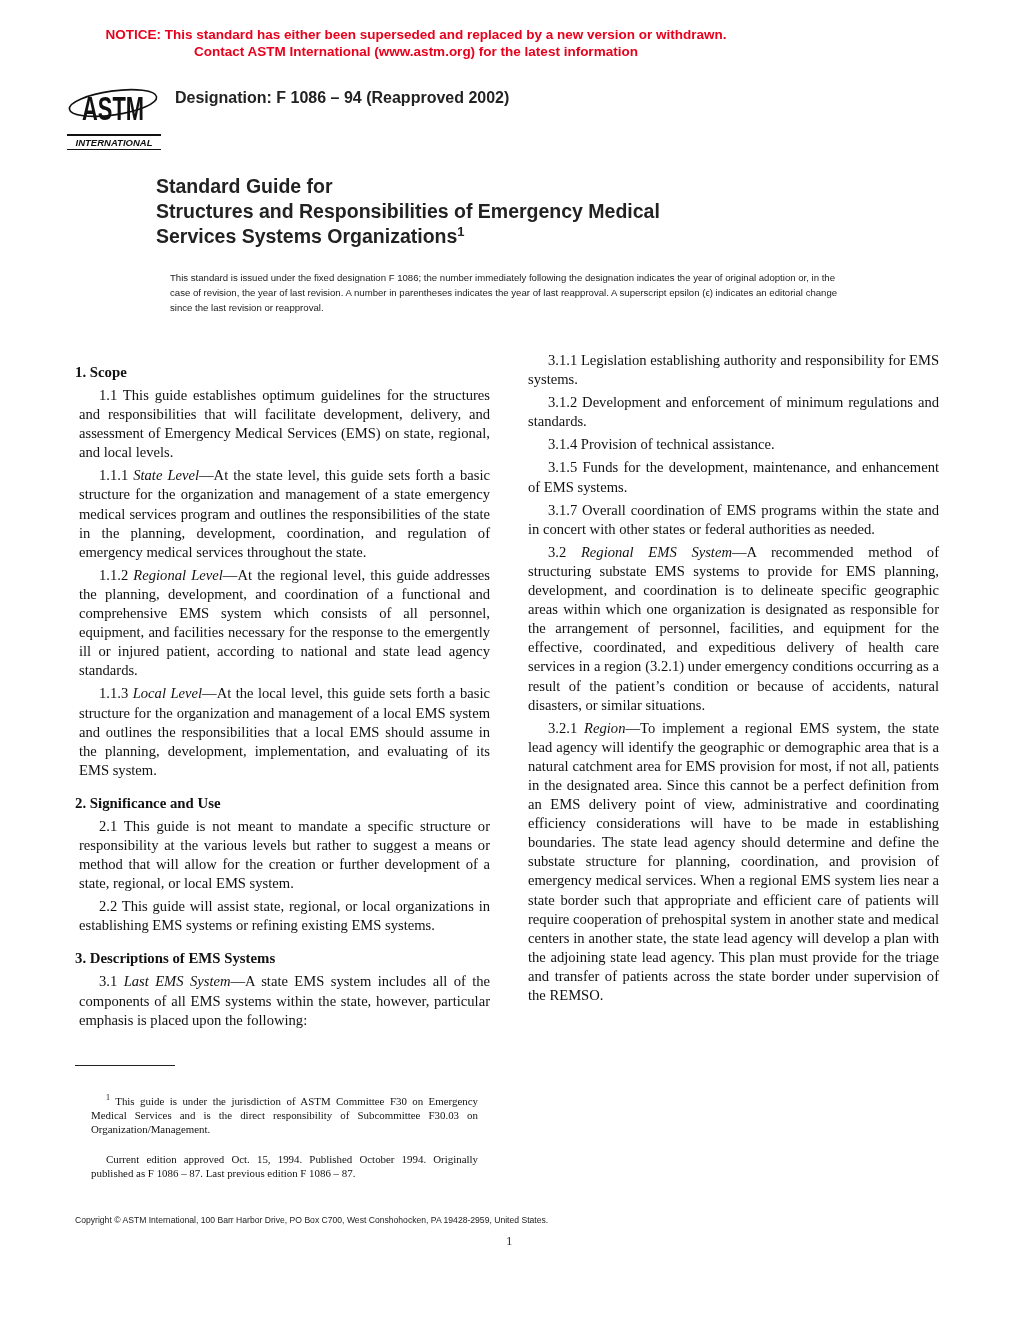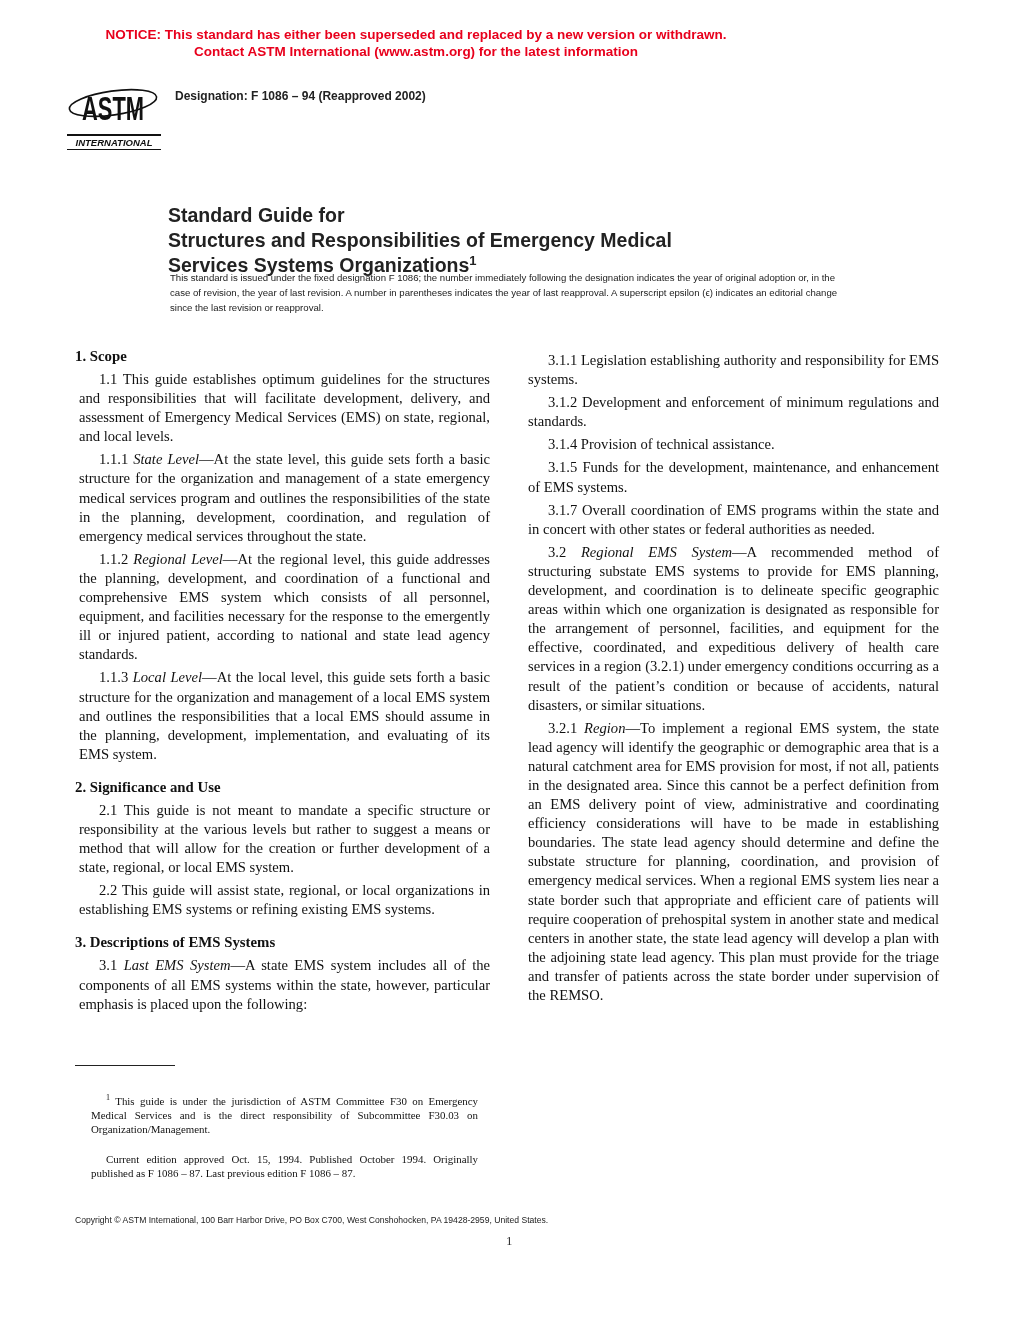--- a/index.html
+++ b/index.html
@@ -1,32 +1,32 @@
 <!DOCTYPE html>
 <html><head>
 <meta charset="utf-8">
 <style>
   html, body { margin: 0; padding: 0; background: #ffffff; }
   body { width: 1020px; height: 1320px; position: relative; overflow: hidden; color: #111; }
   .notice { position: absolute; top: 26px; left: 0; width: 832px; text-align: center;
     font-family: "Liberation Sans", sans-serif; font-weight: bold; font-size: 13.5px; line-height: 17px; color: #e8001c; }
   .logo { position: absolute; left: 66px; top: 70px; width: 96px; height: 82px; }
   .designation { position: absolute; left: 175px; top: 89px; font-family: "Liberation Sans", sans-serif;
-    font-weight: bold; font-size: 12px; color: #222; }
-  .title { position: absolute; left: 168px; top: 174px; font-family: "Liberation Sans", sans-serif;
-    font-weight: bold; font-size: 19.5px; line-height: 25px; color: #222; margin-top: 29px; }
+    font-weight: bold; font-size: 16px; color: #222; }
+  .title { position: absolute; left: 156px; top: 174px; font-family: "Liberation Sans", sans-serif;
+    font-weight: bold; font-size: 19.5px; line-height: 25px; color: #222; }
   .title sup { font-size: 13px; vertical-align: 7px; line-height: 0; }
   .issued { position: absolute; left: 170px; top: 270px; width: 680px; font-family: "Liberation Sans", sans-serif;
     font-size: 9.6px; line-height: 15px; color: #222; text-align: left; }
   .col { position: absolute; font-family: "Liberation Serif", serif; font-size: 14.6px; line-height: 19.1px;
     color: #111; text-align: justify; }
   .col.left { left: 75px; top: 347px; width: 419px; }
   .col.right { left: 524px; top: 347px; width: 419px; }
   .col p { margin: 4px; text-indent: 20px; hyphens: manual; }
-  .col h2 { margin: 0 0 3px 0; font-size: 14.8px; font-weight: bold; line-height: 19px; }
+  .col h2 { margin: 16px 0 3px 0; font-size: 14.8px; font-weight: bold; line-height: 19px; }
   .col h2.spaced { margin-top: 14px; }
   .col em { font-style: italic; }
   .fn-rule { position: absolute; left: 75px; top: 1065px; width: 100px; height: 0; border-top: 1px solid #222; }
   .footnotes { position: absolute; left: 75px; top: 1075px; width: 419px; font-family: "Liberation Serif", serif;
     font-size: 10.9px; line-height: 14.2px; color: #111; text-align: justify; }
   .footnotes p { margin: 16px; text-indent: 15px; }
   .footnotes sup { font-size: 8px; }
   .copyright { position: absolute; left: 75px; top: 1215px; font-family: "Liberation Sans", sans-serif;
     font-size: 8.6px; color: #222; }
   .pagenum { position: absolute; left: 506px; top: 1233px; font-family: "Liberation Serif", serif;

